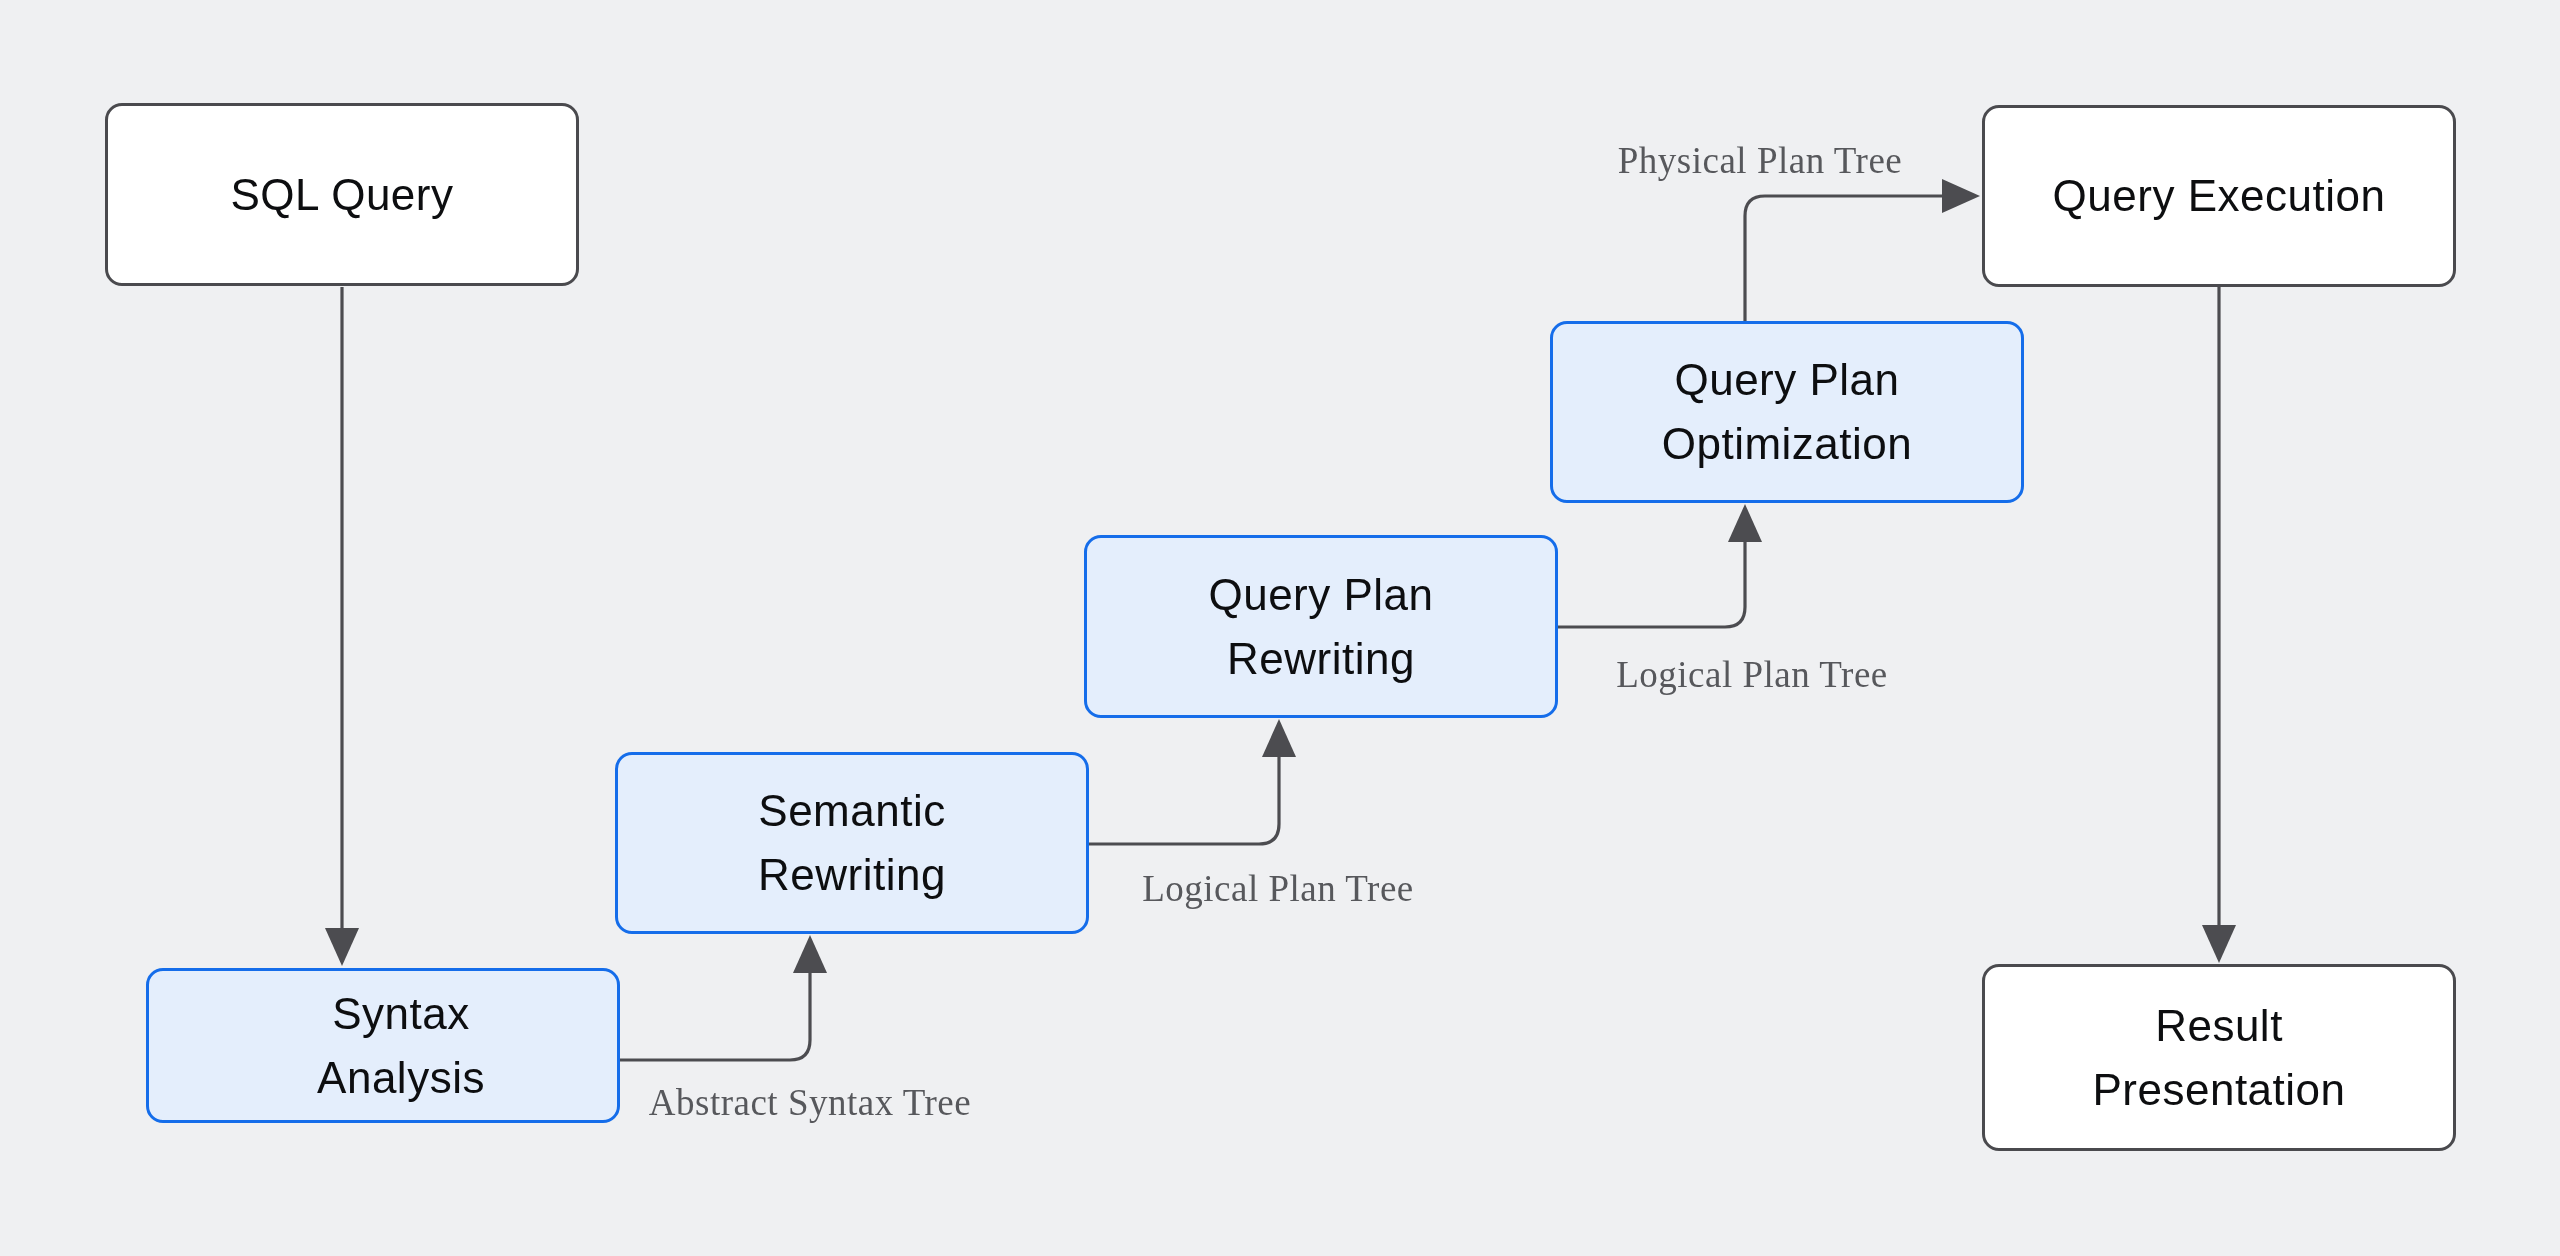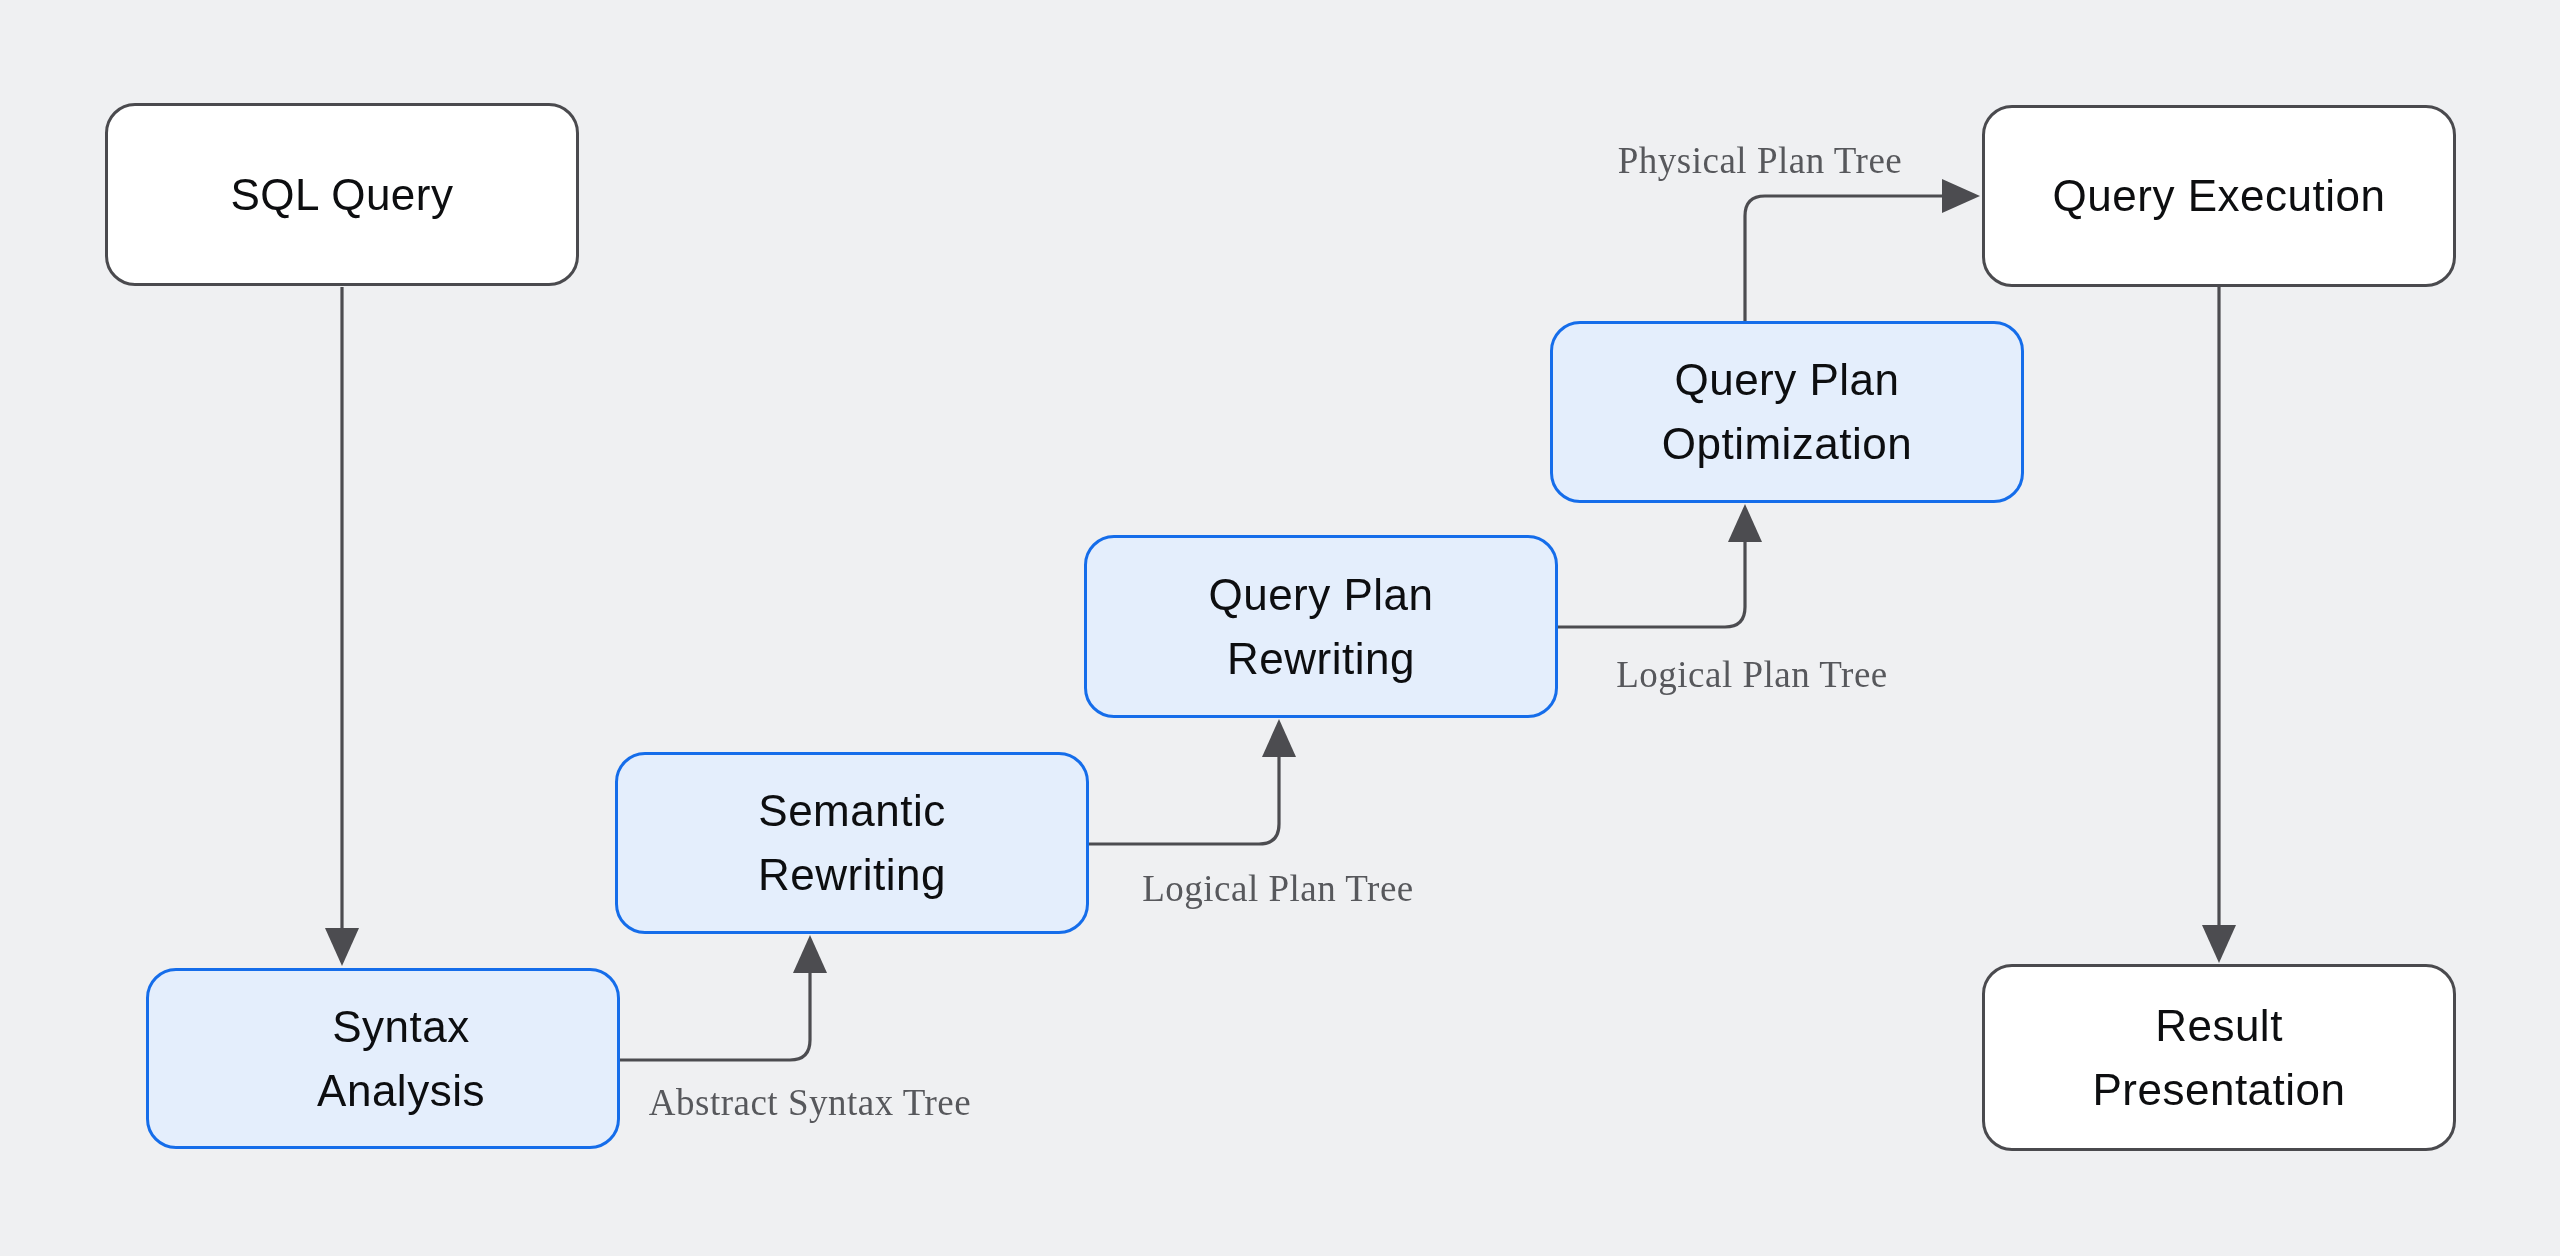--- a/index.html
+++ b/index.html
@@ -21,21 +21,21 @@
     overflow:hidden;
   }
   .edges{position:absolute;left:0;top:0;width:2560px;height:1256px;}
   .edge-line{fill:none;stroke:var(--connector);stroke-width:3.2px;}
   .arrowhead{fill:var(--connector);stroke:none;}
   .node{
     position:absolute;
     box-sizing:border-box;
     display:flex;align-items:center;justify-content:center;
     text-align:center;
-    border-radius:30px;
+    border-radius:17px;
     font-size:44px;line-height:1.45;
     color:var(--node-text);
     white-space:pre-line;
     letter-spacing:0.5px;
   }
   .node.white{background:var(--node-fill-white);border:3px solid var(--node-border-dark);}
   .node.blue{background:var(--node-fill-blue);border:3px solid var(--node-border-blue);margin-left:42px;}
   .edge-label{
     position:absolute;
     transform:translate(-50%,-50%);
@@ -67,21 +67,21 @@
 
     <path class="edge-line" d="M1745 321 L1745 216 Q1745 196 1765 196 L1960 196"></path>
     <polygon class="arrowhead" points="1980,196 1942,179 1942,213"></polygon>
 
     <path class="edge-line" d="M2219 287 L2219 944"></path>
     <polygon class="arrowhead" points="2219,963 2202,925 2236,925"></polygon>
   </svg>
 
   <div class="node white" style="left:105px;top:103px;width:474px;height:183px;">SQL Query</div>
 
-  <div class="node blue" style="left:104px;top:968px;width:474px;height:181px;padding-left:36px;">Syntax
+  <div class="node blue" style="left:104px;top:968px;width:474px;height:155px;padding-left:36px;">Syntax
 Analysis</div>
 
   <div class="node blue" style="left:573px;top:752px;width:474px;height:182px;">Semantic
 Rewriting</div>
 
   <div class="node blue" style="left:1042px;top:535px;width:474px;height:183px;">Query Plan
 Rewriting</div>
 
   <div class="node blue" style="left:1508px;top:321px;width:474px;height:182px;">Query Plan
 Optimization</div>

